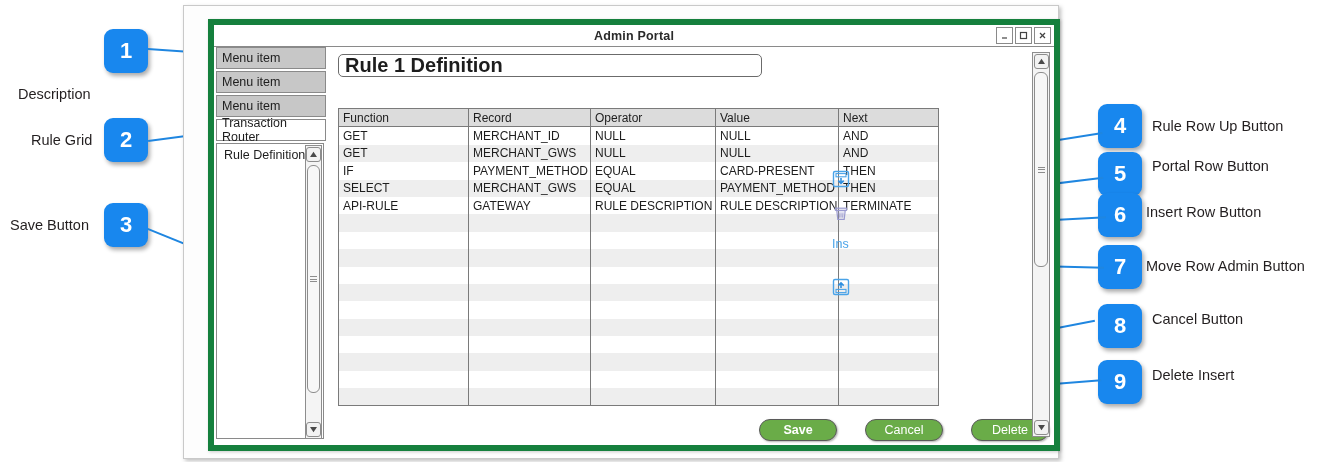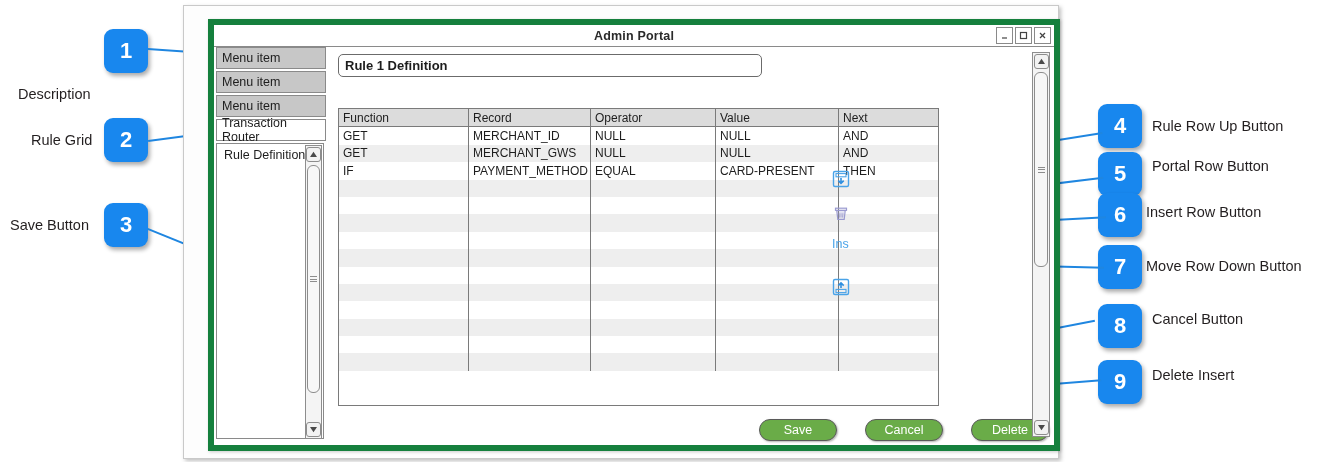--- a/index.html
+++ b/index.html
@@ -92,21 +92,21 @@
   .grip{width:7px;}
   .grip div{height:1px;background:#8d8d8d;margin:1.5px 0;}
 
   
   .content{position:absolute;left:118px;top:22px;right:1px;bottom:1px;}
 
   .desc-input{
     position:absolute;left:6px;top:7px;width:424px;height:23px;
     border:1px solid #6b6b6b;border-radius:5px;background:#ffffff;
     box-sizing:border-box;
-    font-size:13px;font-weight:bold;color:#1d1d1d;
+    font-size:20px;font-weight:bold;color:#1d1d1d;
     display:flex;align-items:center;padding-left:6px;
   }
 
   
   .grid{
     position:absolute;left:6px;top:61px;width:601px;height:298px;
     border:1px solid #7a7a7a;background:#ffffff;box-sizing:border-box;
     overflow:hidden;
   }
   .grid table{border-collapse:collapse;width:100%;table-layout:fixed;}
@@ -162,21 +162,21 @@
 <div class="badge" style="left:1098px;top:104px;">4</div>
 <div class="callout-label" style="left:1152px;top:119px;">Rule Row Up Button</div>
 
 <div class="badge" style="left:1098px;top:152px;">5</div>
 <div class="callout-label" style="left:1152px;top:159px;">Portal Row Button</div>
 
 <div class="badge" style="left:1098px;top:193px;">6</div>
 <div class="callout-label" style="left:1146px;top:205px;">Insert Row Button</div>
 
 <div class="badge" style="left:1098px;top:245px;">7</div>
-<div class="callout-label" style="left:1146px;top:259px;">Move Row Down Button</div>
+<div class="callout-label" style="left:1146px;top:259px;">Move Row Admin Button</div>
 
 <div class="badge" style="left:1098px;top:304px;">8</div>
 <div class="callout-label" style="left:1152px;top:312px;">Cancel Button</div>
 
 <div class="badge" style="left:1098px;top:360px;">9</div>
 <div class="callout-label" style="left:1152px;top:368px;">Delete Insert</div>
 
 <div class="leader" style="left:964px;top:154px;width:140px;transform:rotate(-9.0deg);"></div>
 <div class="leader" style="left:962px;top:194px;width:142px;transform:rotate(-7.0deg);"></div>
 <div class="leader" style="left:960px;top:224px;width:146px;transform:rotate(-3.0deg);"></div>
@@ -282,20 +282,34 @@
               <td style="width: 121px;">AND</td>
             </tr>
             <tr>
               <td style="width: 125px;">IF</td>
               <td style="width: 117px;">PAYMENT_METHOD</td>
               <td style="width: 120px;">EQUAL</td>
               <td style="width: 118px;">CARD-PRESENT</td>
               <td style="width: 121px;">THEN</td>
             </tr>
             <tr>
+              <td style="width: 125px;">SELECT</td>
+              <td style="width: 117px;">MERCHANT_GWS</td>
+              <td style="width: 120px;">EQUAL</td>
+              <td style="width: 118px;">PAYMENT_METHOD</td>
+              <td style="width: 121px;">THEN</td>
+            </tr>
+            <tr>
+              <td style="width: 125px;">API-RULE</td>
+              <td style="width: 117px;">GATEWAY</td>
+              <td style="width: 120px;">RULE DESCRIPTION</td>
+              <td style="width: 118px;">RULE DESCRIPTION</td>
+              <td style="width: 121px;">TERMINATE</td>
+            </tr>
+            <tr>
               <td style="width: 125px;"></td>
               <td style="width: 117px;"></td>
               <td style="width: 120px;"></td>
               <td style="width: 118px;"></td>
               <td style="width: 121px;"></td>
             </tr>
             <tr>
               <td style="width: 125px;"></td>
               <td style="width: 117px;"></td>
               <td style="width: 120px;"></td>
@@ -390,21 +404,21 @@
     <div class="ins-label" style="left:500px;top:190px;">Ins</div>
 
     <div class="action-icon" style="left:498px;top:229px;">
       <svg width="20" height="20" viewBox="0 0 20 20">
         <rect x="2.5" y="2.5" width="15" height="15" fill="none" stroke="#4aa3e8" stroke-width="1.4" rx="1.5"></rect>
         <path d="M10 11 L10 6 M7.3 8.6 L10 5.8 L12.7 8.6" fill="none" stroke="#2f8fe0" stroke-width="1.6"></path>
         <rect x="5" y="12.4" width="10" height="3.2" fill="none" stroke="#4aa3e8" stroke-width="1.1"></rect>
       </svg>
     </div>
 
-    <div class="btn" style="left:427px;top:372px;width:78px;">Save</div>
+    <div class="btn" style="left:427px;top:372px;width:78px;font-weight:bold;">Save</div>
     <div class="btn" style="left:533px;top:372px;width:78px;">Cancel</div>
     <div class="btn" style="left:639px;top:372px;width:78px;">Delete</div>
 
     <div class="sb main-sb">
       <div class="sb-arrow">
         <svg width="9" height="7" viewBox="0 0 9 7">
             <polygon points="4.5,0.8 8,6 1,6" fill="#4a4a4a"></polygon>
           </svg>
       </div>
       <div class="sb-track">

